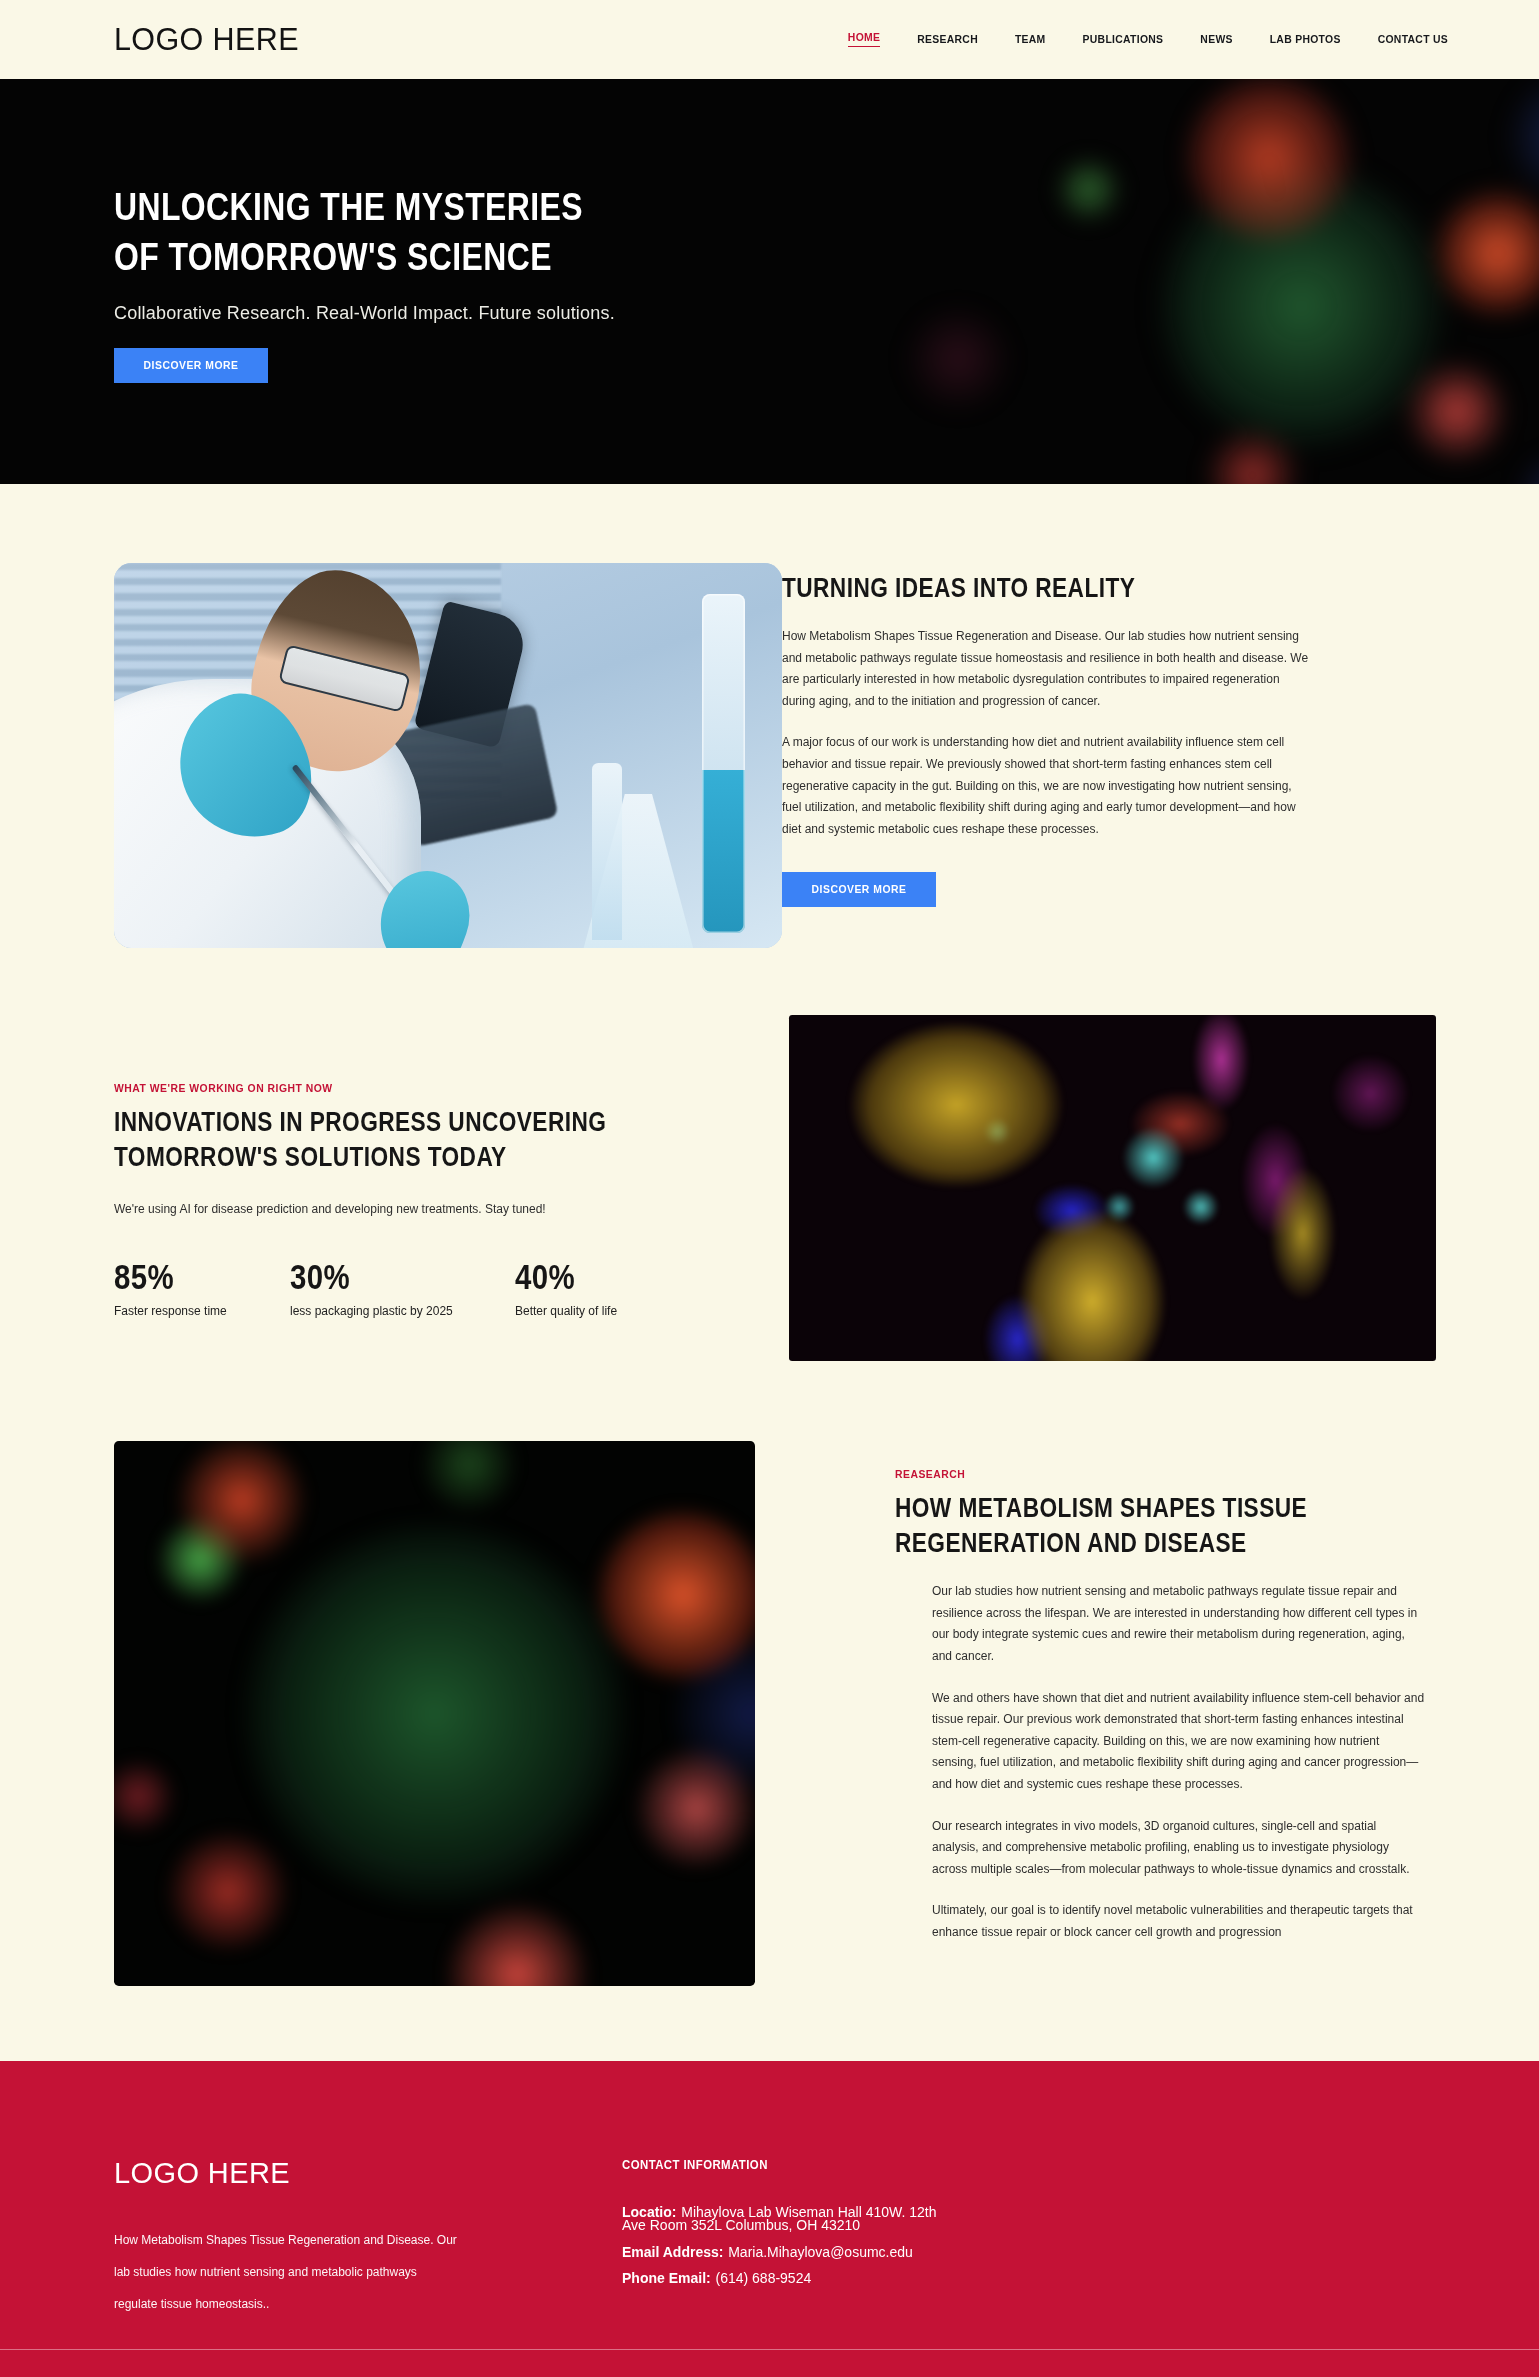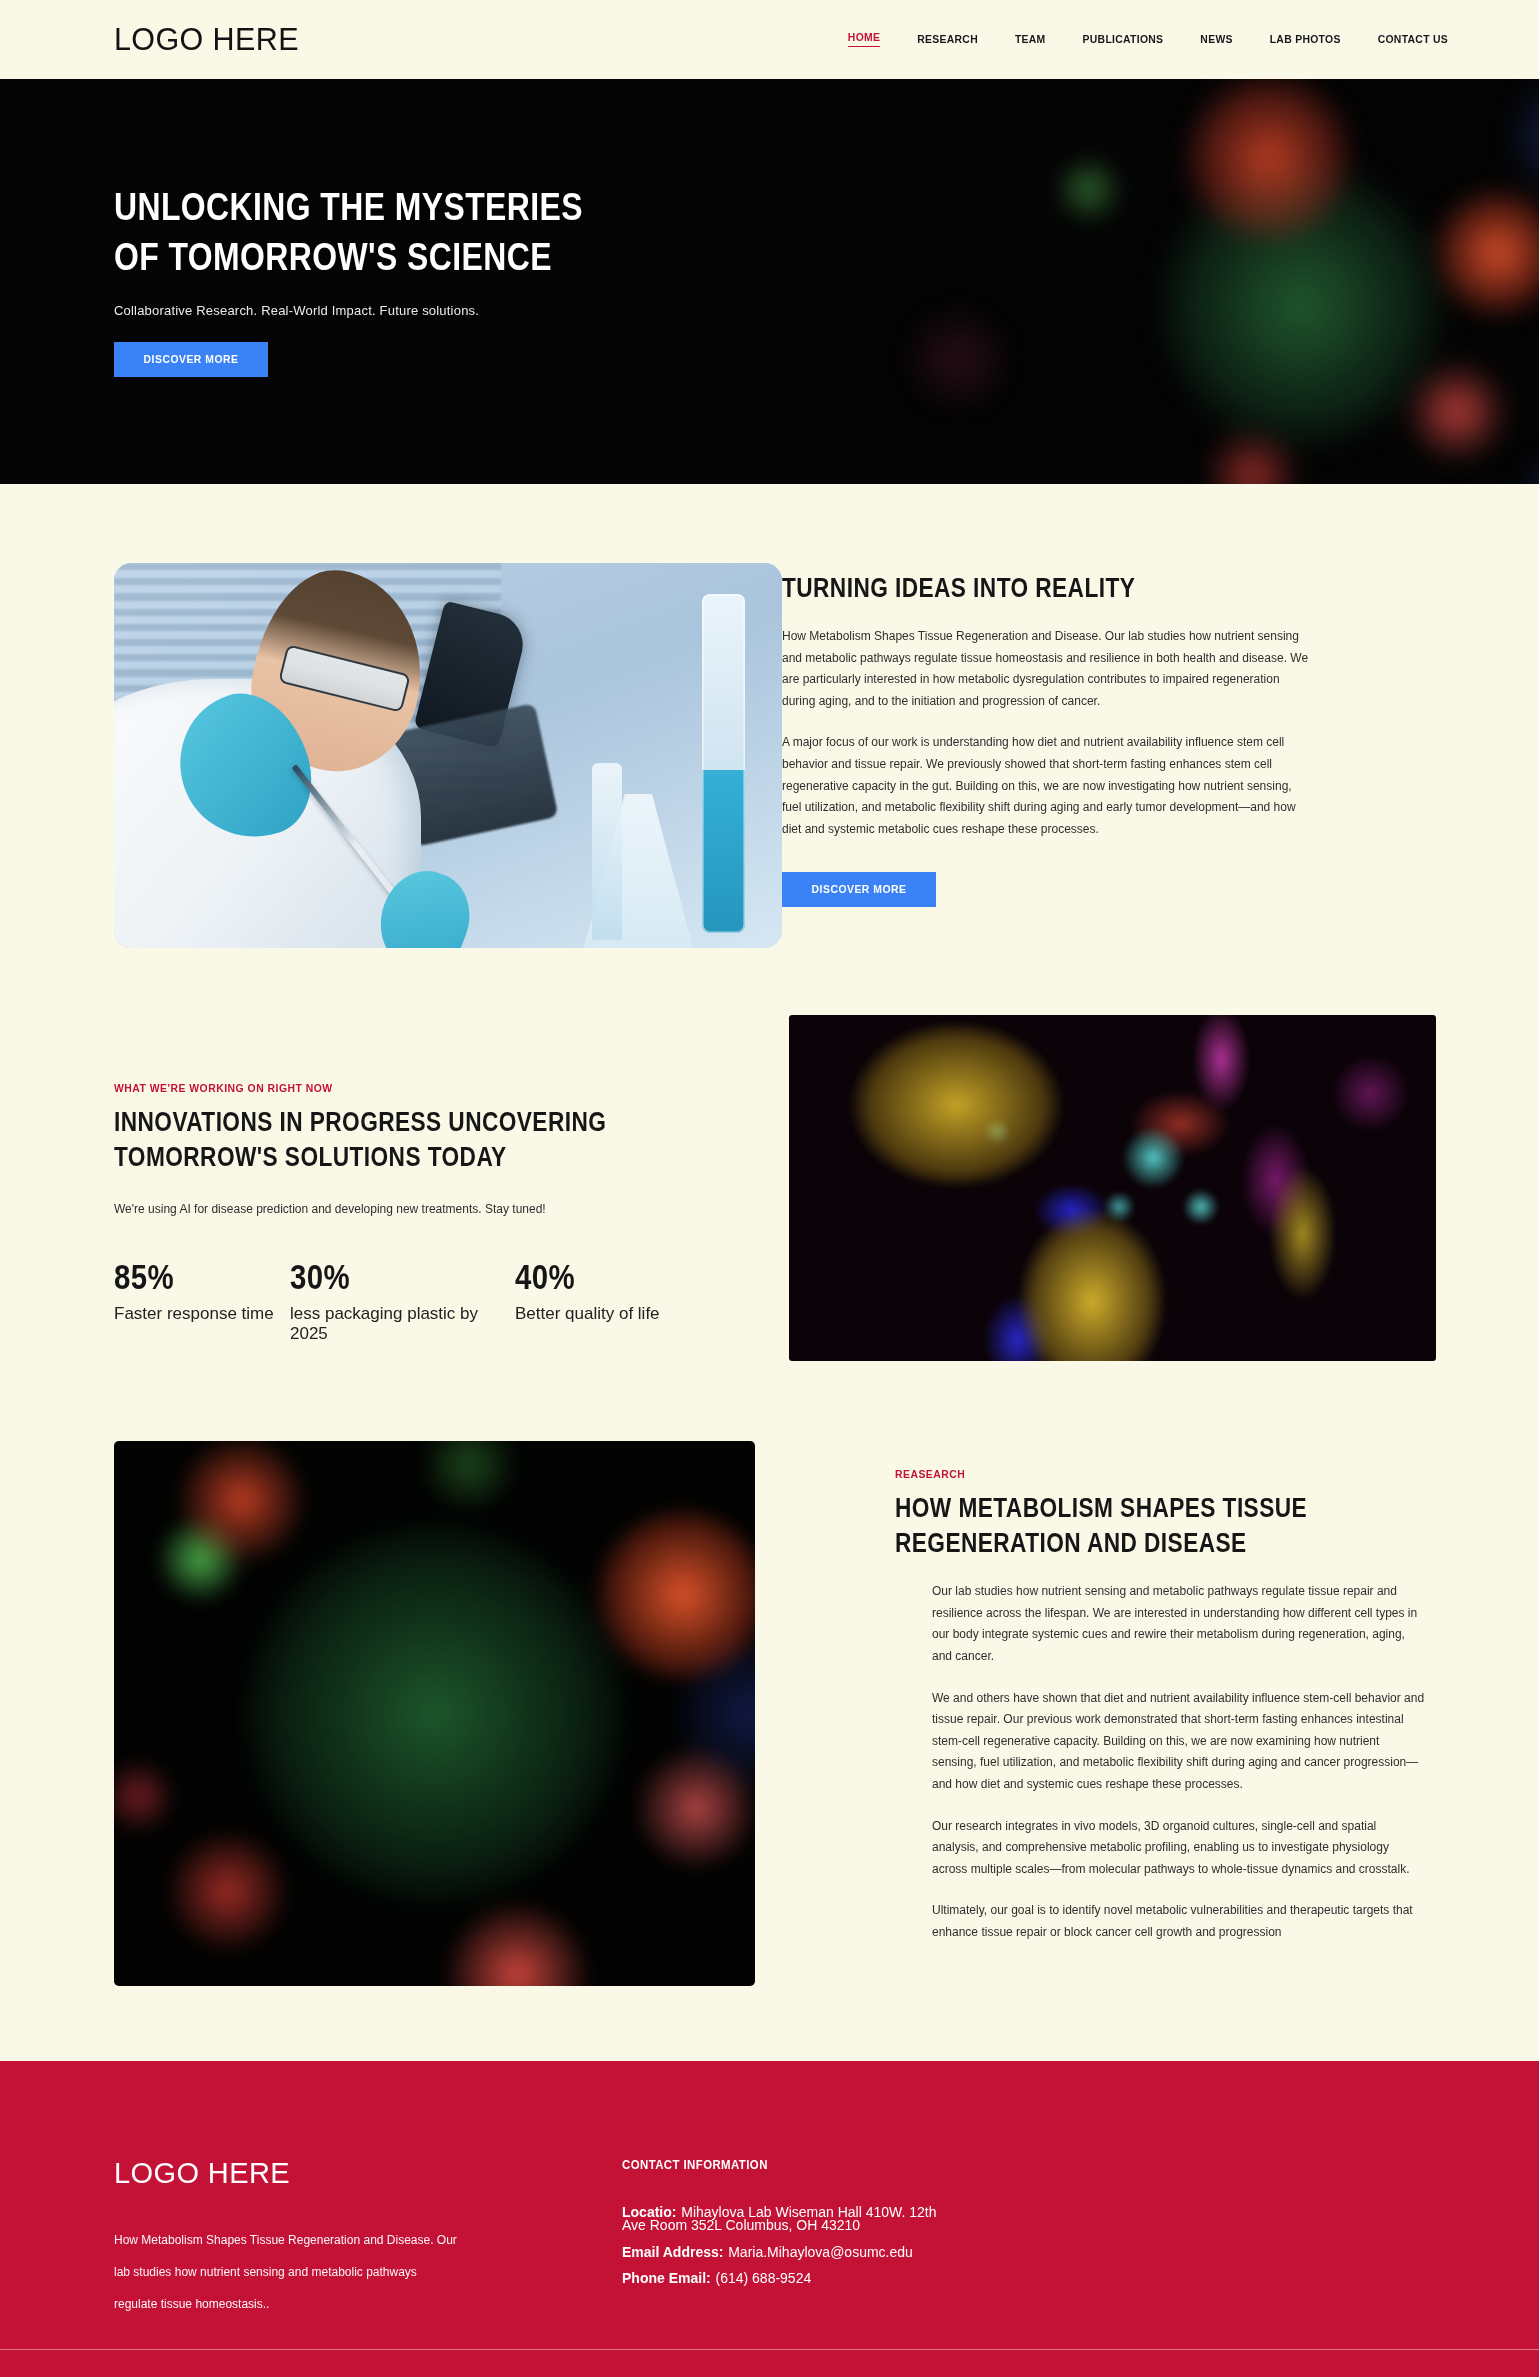--- a/index.html
+++ b/index.html
@@ -35,21 +35,21 @@
       radial-gradient(circle 76px at 83% 72%, rgba(225,75,70,.8), transparent 70%),
       radial-gradient(circle 68px at 58% 84%, rgba(205,60,55,.7), transparent 72%),
       radial-gradient(circle 48px at 38% 30%, rgba(90,200,90,.55), transparent 70%),
       radial-gradient(circle 192px at 64% 52%, rgba(35,95,50,.9), rgba(20,60,35,.45) 60%, transparent 78%),
       radial-gradient(circle 96px at 97% 20%, rgba(45,70,170,.45), transparent 72%),
       radial-gradient(circle 80px at 22% 62%, rgba(130,35,70,.3), transparent 70%),
       radial-gradient(circle 72px at 96% 88%, rgba(60,80,200,.35), transparent 70%);
     filter:blur(11.2px); }
   .hero-content { position:absolute; left:114px; top:0; padding-top:103px; }
   .hero-title { font-size:38px; line-height:50px; color:#FFFFFF; }
-  .hero-sub { margin-top:21px; font-size:13px; color:#EDEDE6; letter-spacing:0.2px; }
+  .hero-sub { margin-top:21px; font-size:18px; color:#EDEDE6; letter-spacing:0.2px; }
   .hero .btn { margin-top:24px; }
 
   
   .sec1 { display:flex; padding:79px 114px 0 114px; }
   .photo { position:relative; flex:0 0 668px; width:668px; height:385px;
            border-radius:17.6px; overflow:hidden; background:#BCD2E5; }
   .ph-bg { position:absolute; inset:0;
     background:linear-gradient(160deg,#BDD2E6 0%,#A9C4DC 45%,#D6E7F3 100%); }
   .ph-blinds { position:absolute; left:0; top:0; width:58%; height:62%; opacity:.55; filter:blur(0.8px);
     background:repeating-linear-gradient(180deg, rgba(96,126,156,.45) 0 7.2px, rgba(215,232,246,.45) 7.2px 15.2px); }
@@ -91,21 +91,21 @@
   .sec1 p { margin-top:20px; }
   .sec1 .btn { margin-top:32px; }
 
   
   .sec2 { display:flex; padding:67px 104px 0 114px;justify-content:flex-end; }
   .sec2-left { width:561px; padding-top:68px; }
   .sec2 .section-title { margin-top:11.2px; }
   .sec2-sub { margin-top:24px; }
   .stats { display:grid; grid-template-columns:176px 225px 1fr; margin-top:37px; }
   .stat-value { font-size:35px; line-height:37px; }
-  .stat-label { margin-top:9.6px; font-size:17px; color:#222; }
+  .stat-label { margin-top:9.6px; font-size:12px; color:#222; }
   .tissue { position:relative; margin-left:auto; width:647px; height:346px;
             border-radius:3.2px; overflow:hidden; background:#0B0308; }
   .tissue-art { position:absolute; inset:-16px;
     background:
       radial-gradient(ellipse 144px 112px at 27% 28%, rgba(205,170,40,.95), rgba(140,110,20,.5) 60%, transparent 75%),
       radial-gradient(ellipse 96px 120px at 47% 80%, rgba(215,180,45,.95), rgba(150,120,25,.5) 60%, transparent 78%),
       radial-gradient(ellipse 48px 96px at 78% 62%, rgba(200,170,40,.8), transparent 70%),
       radial-gradient(circle 48px at 56% 42%, rgba(90,220,215,.9), transparent 65%),
       radial-gradient(circle 28px at 63% 55%, rgba(90,220,215,.85), transparent 65%),
       radial-gradient(circle 24px at 51% 55%, rgba(80,200,200,.8), transparent 65%),

